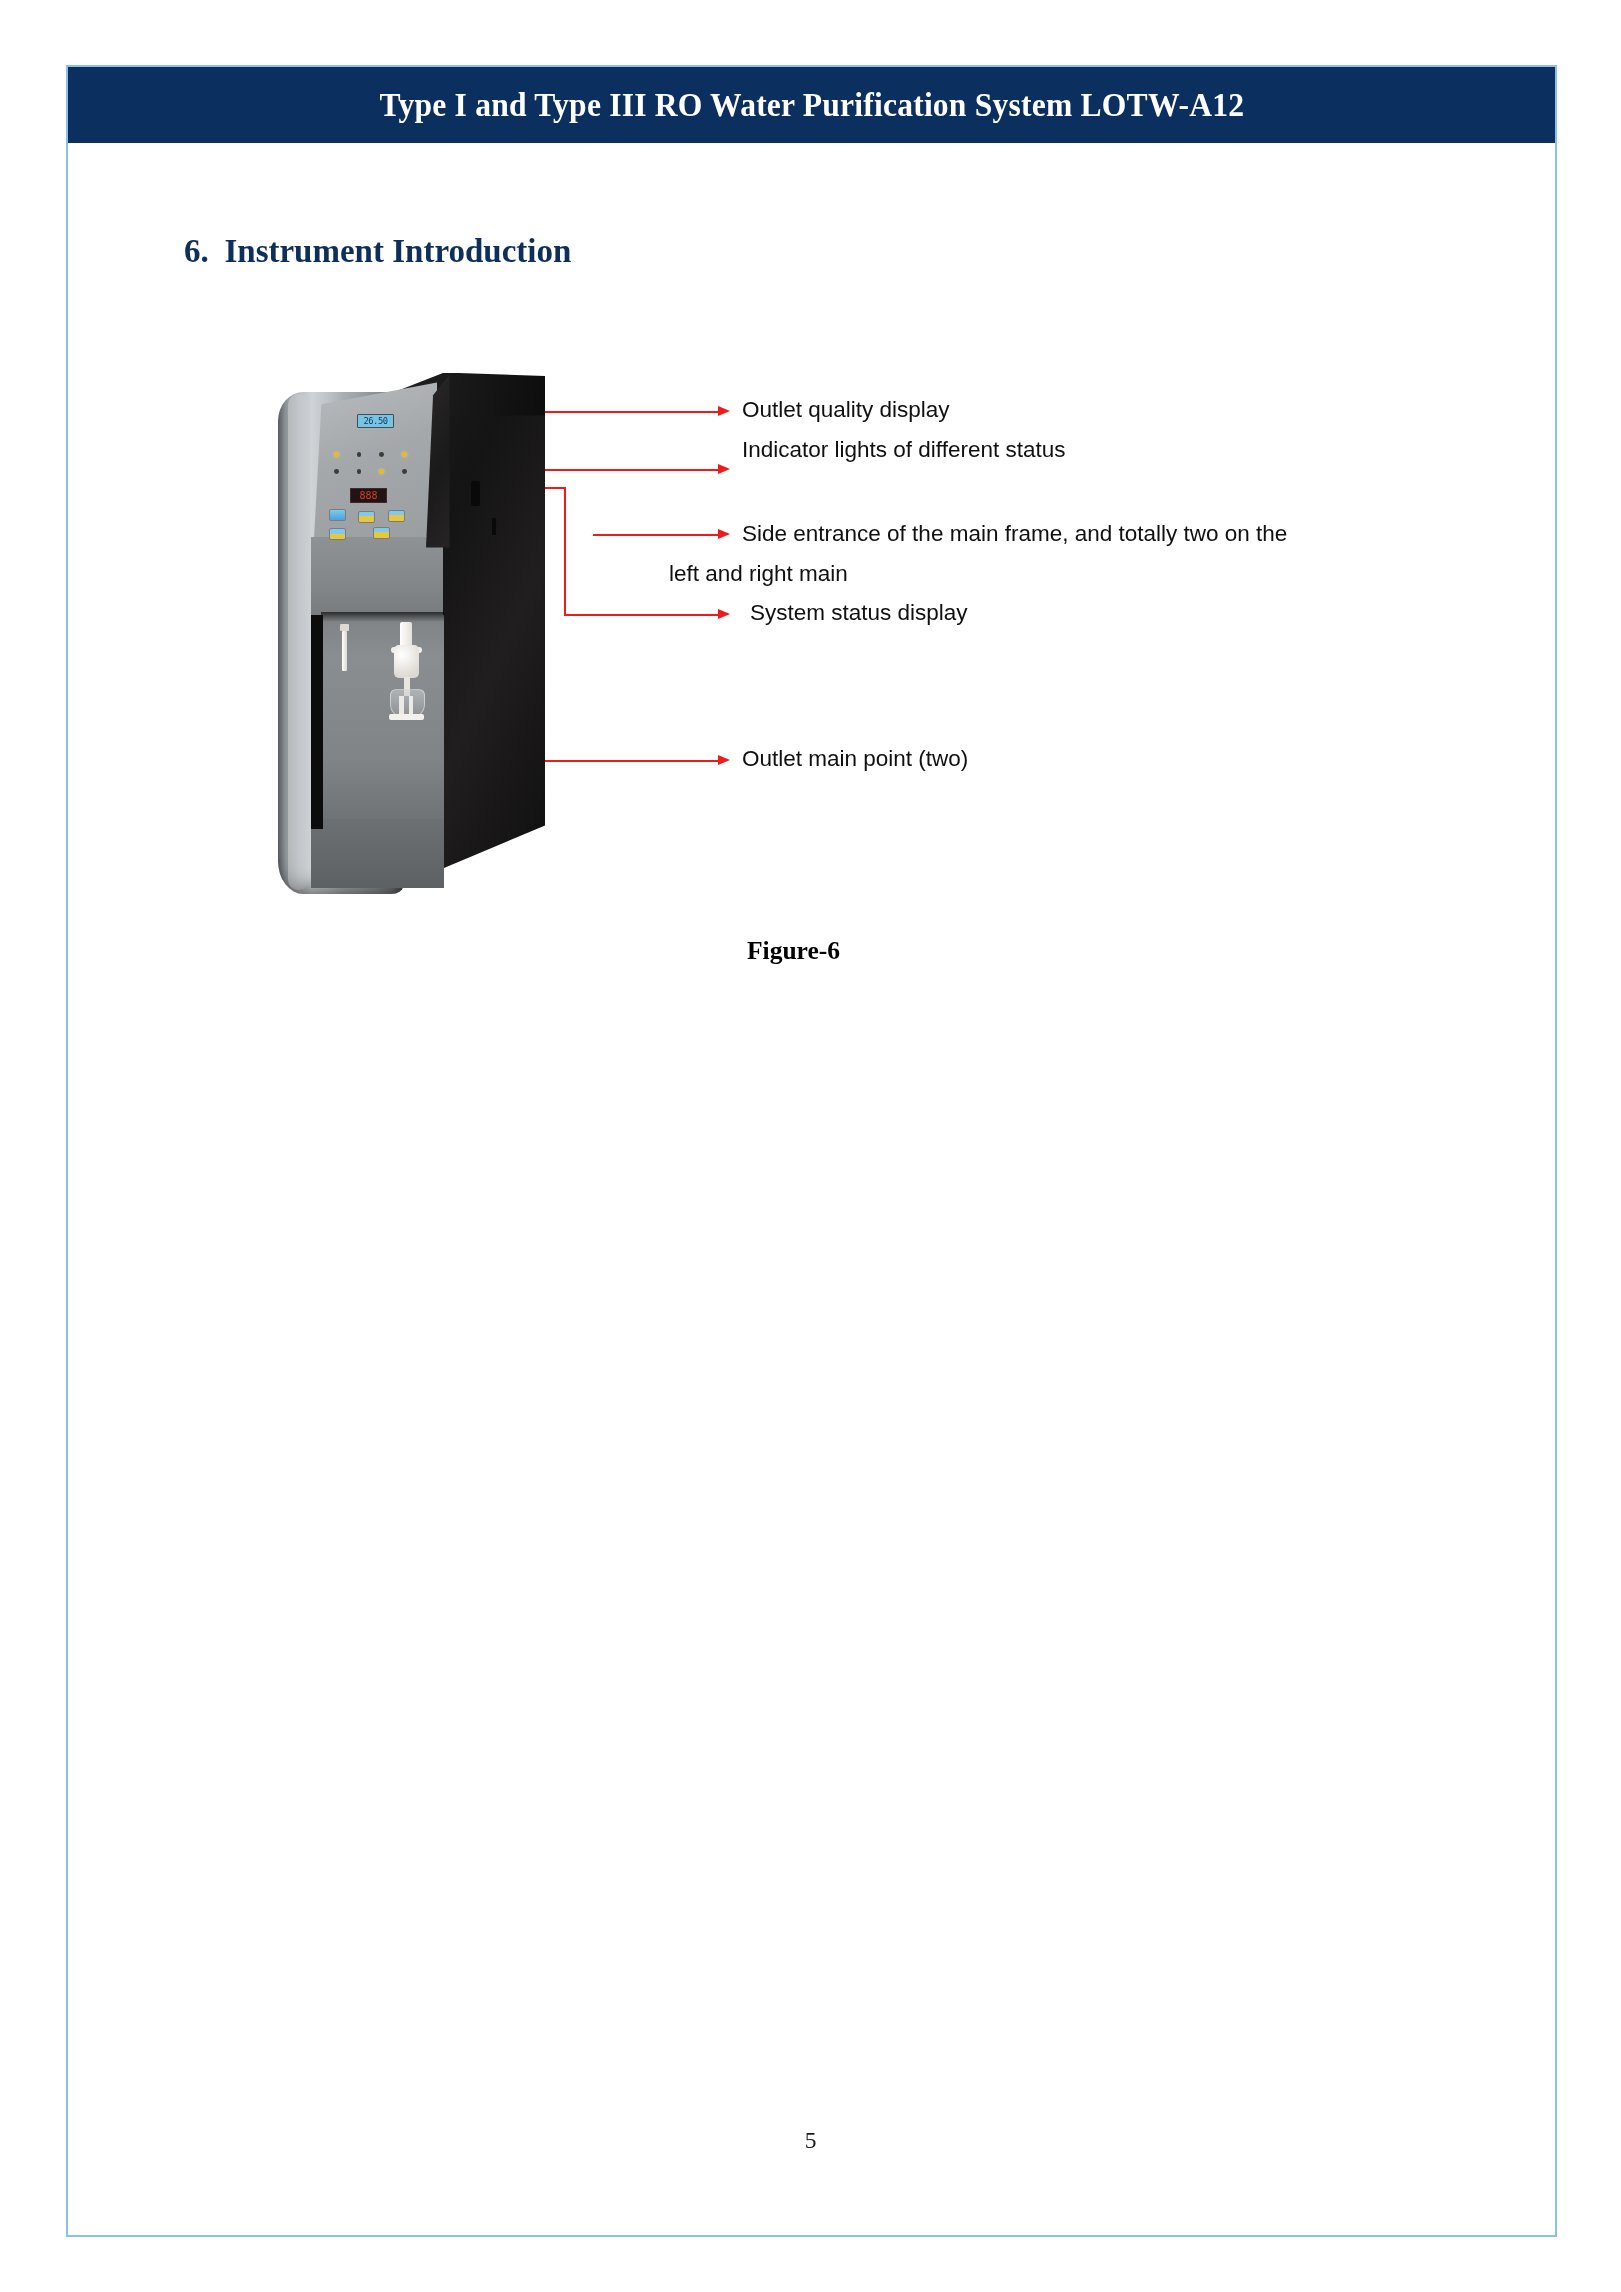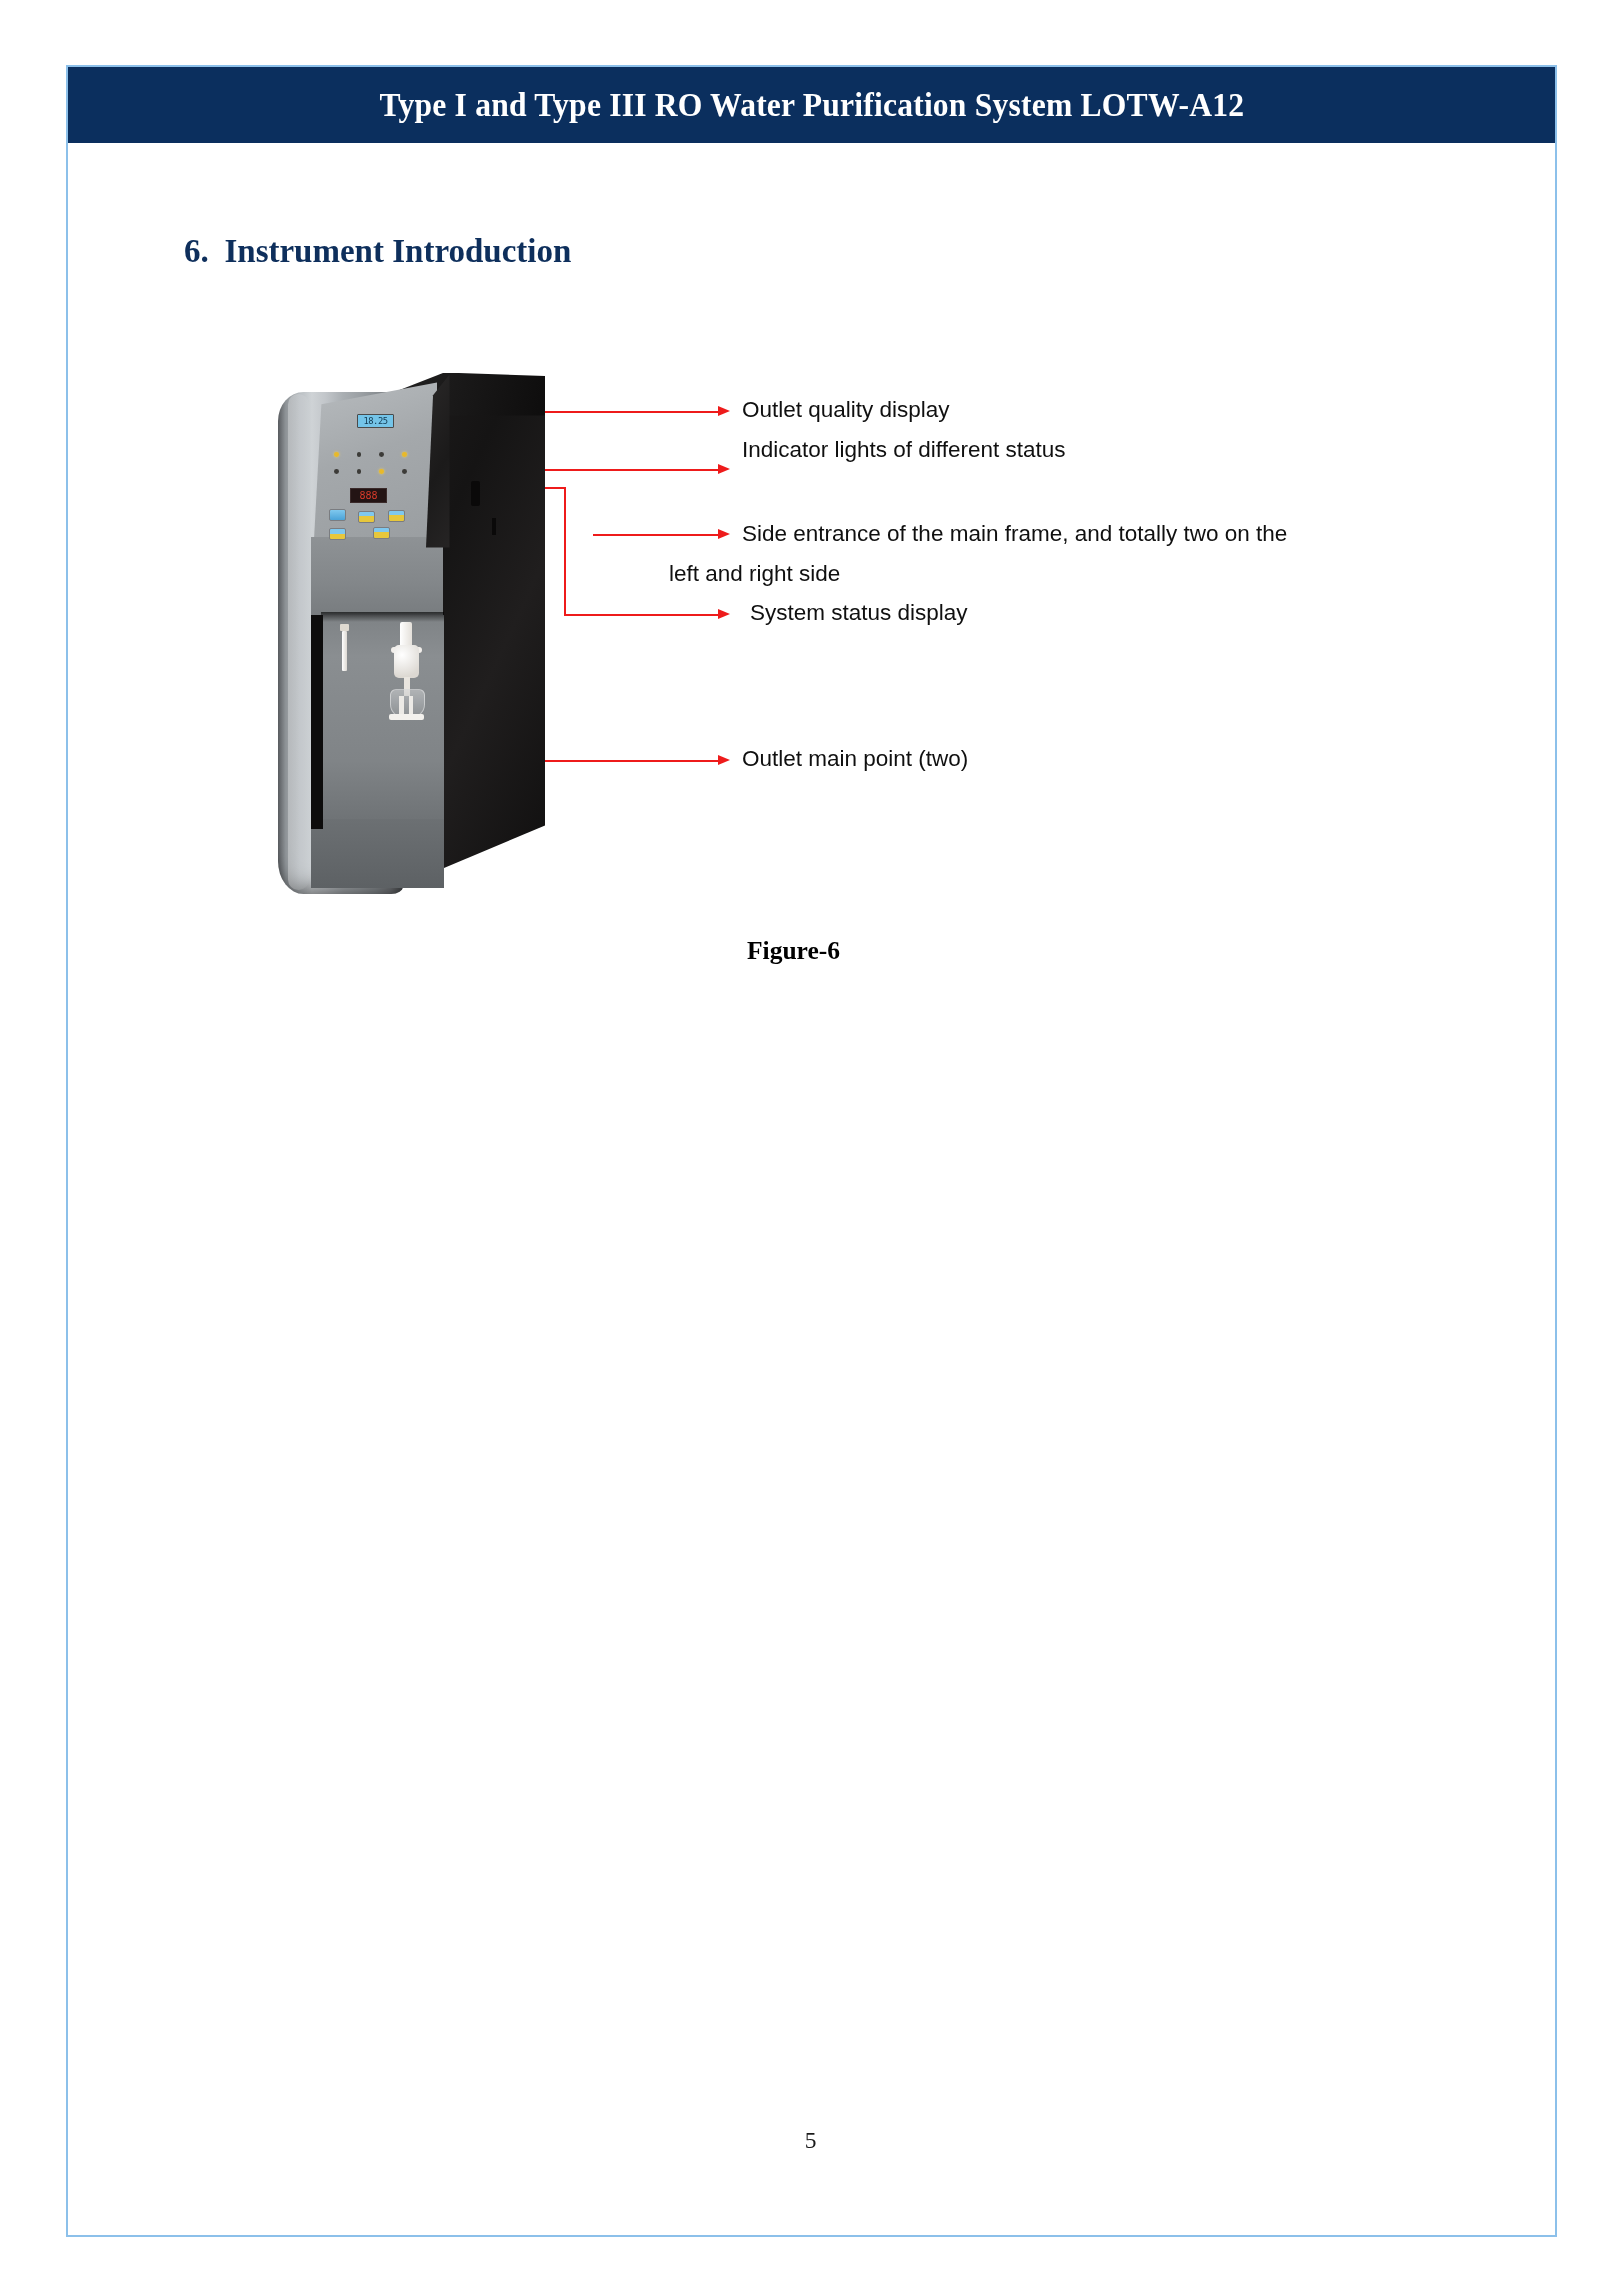--- a/index.html
+++ b/index.html
@@ -459,21 +459,21 @@
       <div class="cabinet-roof"></div>
       <div class="cabinet-side"></div>
       <div class="cabinet-seam"></div>
       <div class="cabinet-handle"></div>
       <div class="cabinet-handle2"></div>
 
       <div class="front-panel"></div>
       <div class="front-panel-trim"></div>
 
       <div class="lcd">
-        <span class="lcd-text">18.25</span>
+        <span class="lcd-text">26.50</span>
       </div>
 
       <div class="ind-grid">
         <span class="ind amber" style="left:2px;  top:2px;"></span>
         <span class="ind dark" style="left:24.5px; top:2px;"></span>
         <span class="ind dark" style="left:47px; top:2px;"></span>
         <span class="ind amber" style="left:70px; top:2px;"></span>
         <span class="ind dark" style="left:2px;  top:19.6px;"></span>
         <span class="ind dark" style="left:24.5px; top:19.6px;"></span>
         <span class="ind amber" style="left:47px; top:19.6px;"></span>
@@ -520,21 +520,21 @@
     <div class="cl-head" style="left:652px; top:53px;"></div>
     <div class="cl-label" style="left:676px; top:45px;">Outlet quality display</div>
 
     <div class="cl-line" style="left:368px; top:116px; width:287px;"></div>
     <div class="cl-head" style="left:652px; top:111px;"></div>
     <div class="cl-label" style="left:676px; top:85px;">Indicator lights of different status</div>
 
     <div class="cl-line" style="left:527px; top:181px; width:127px;"></div>
     <div class="cl-head" style="left:652px; top:176px;"></div>
     <div class="cl-label" style="left:676px; top:169px;">Side entrance of the main frame, and totally two on the</div>
-    <div class="cl-label" style="left:603px; top:209px;">left and right side</div>
+    <div class="cl-label" style="left:603px; top:209px;">left and right main</div>
 
     <div class="cl-line" style="left:316px; top:134px; width:184px;"></div>
     <div class="cl-vline" style="left:498px; top:134px; height:128px;"></div>
     <div class="cl-line" style="left:498px; top:261px; width:157px;"></div>
     <div class="cl-head" style="left:652px; top:256px;"></div>
     <div class="cl-label" style="left:676px; top:248px;margin-left:8px;">System status display</div>
 
     <div class="cl-vline" style="left:274px; top:289px; height:120px;"></div>
     <div class="cl-line" style="left:274px; top:407px; width:380px;"></div>
     <div class="cl-head" style="left:652px; top:402px;"></div>

